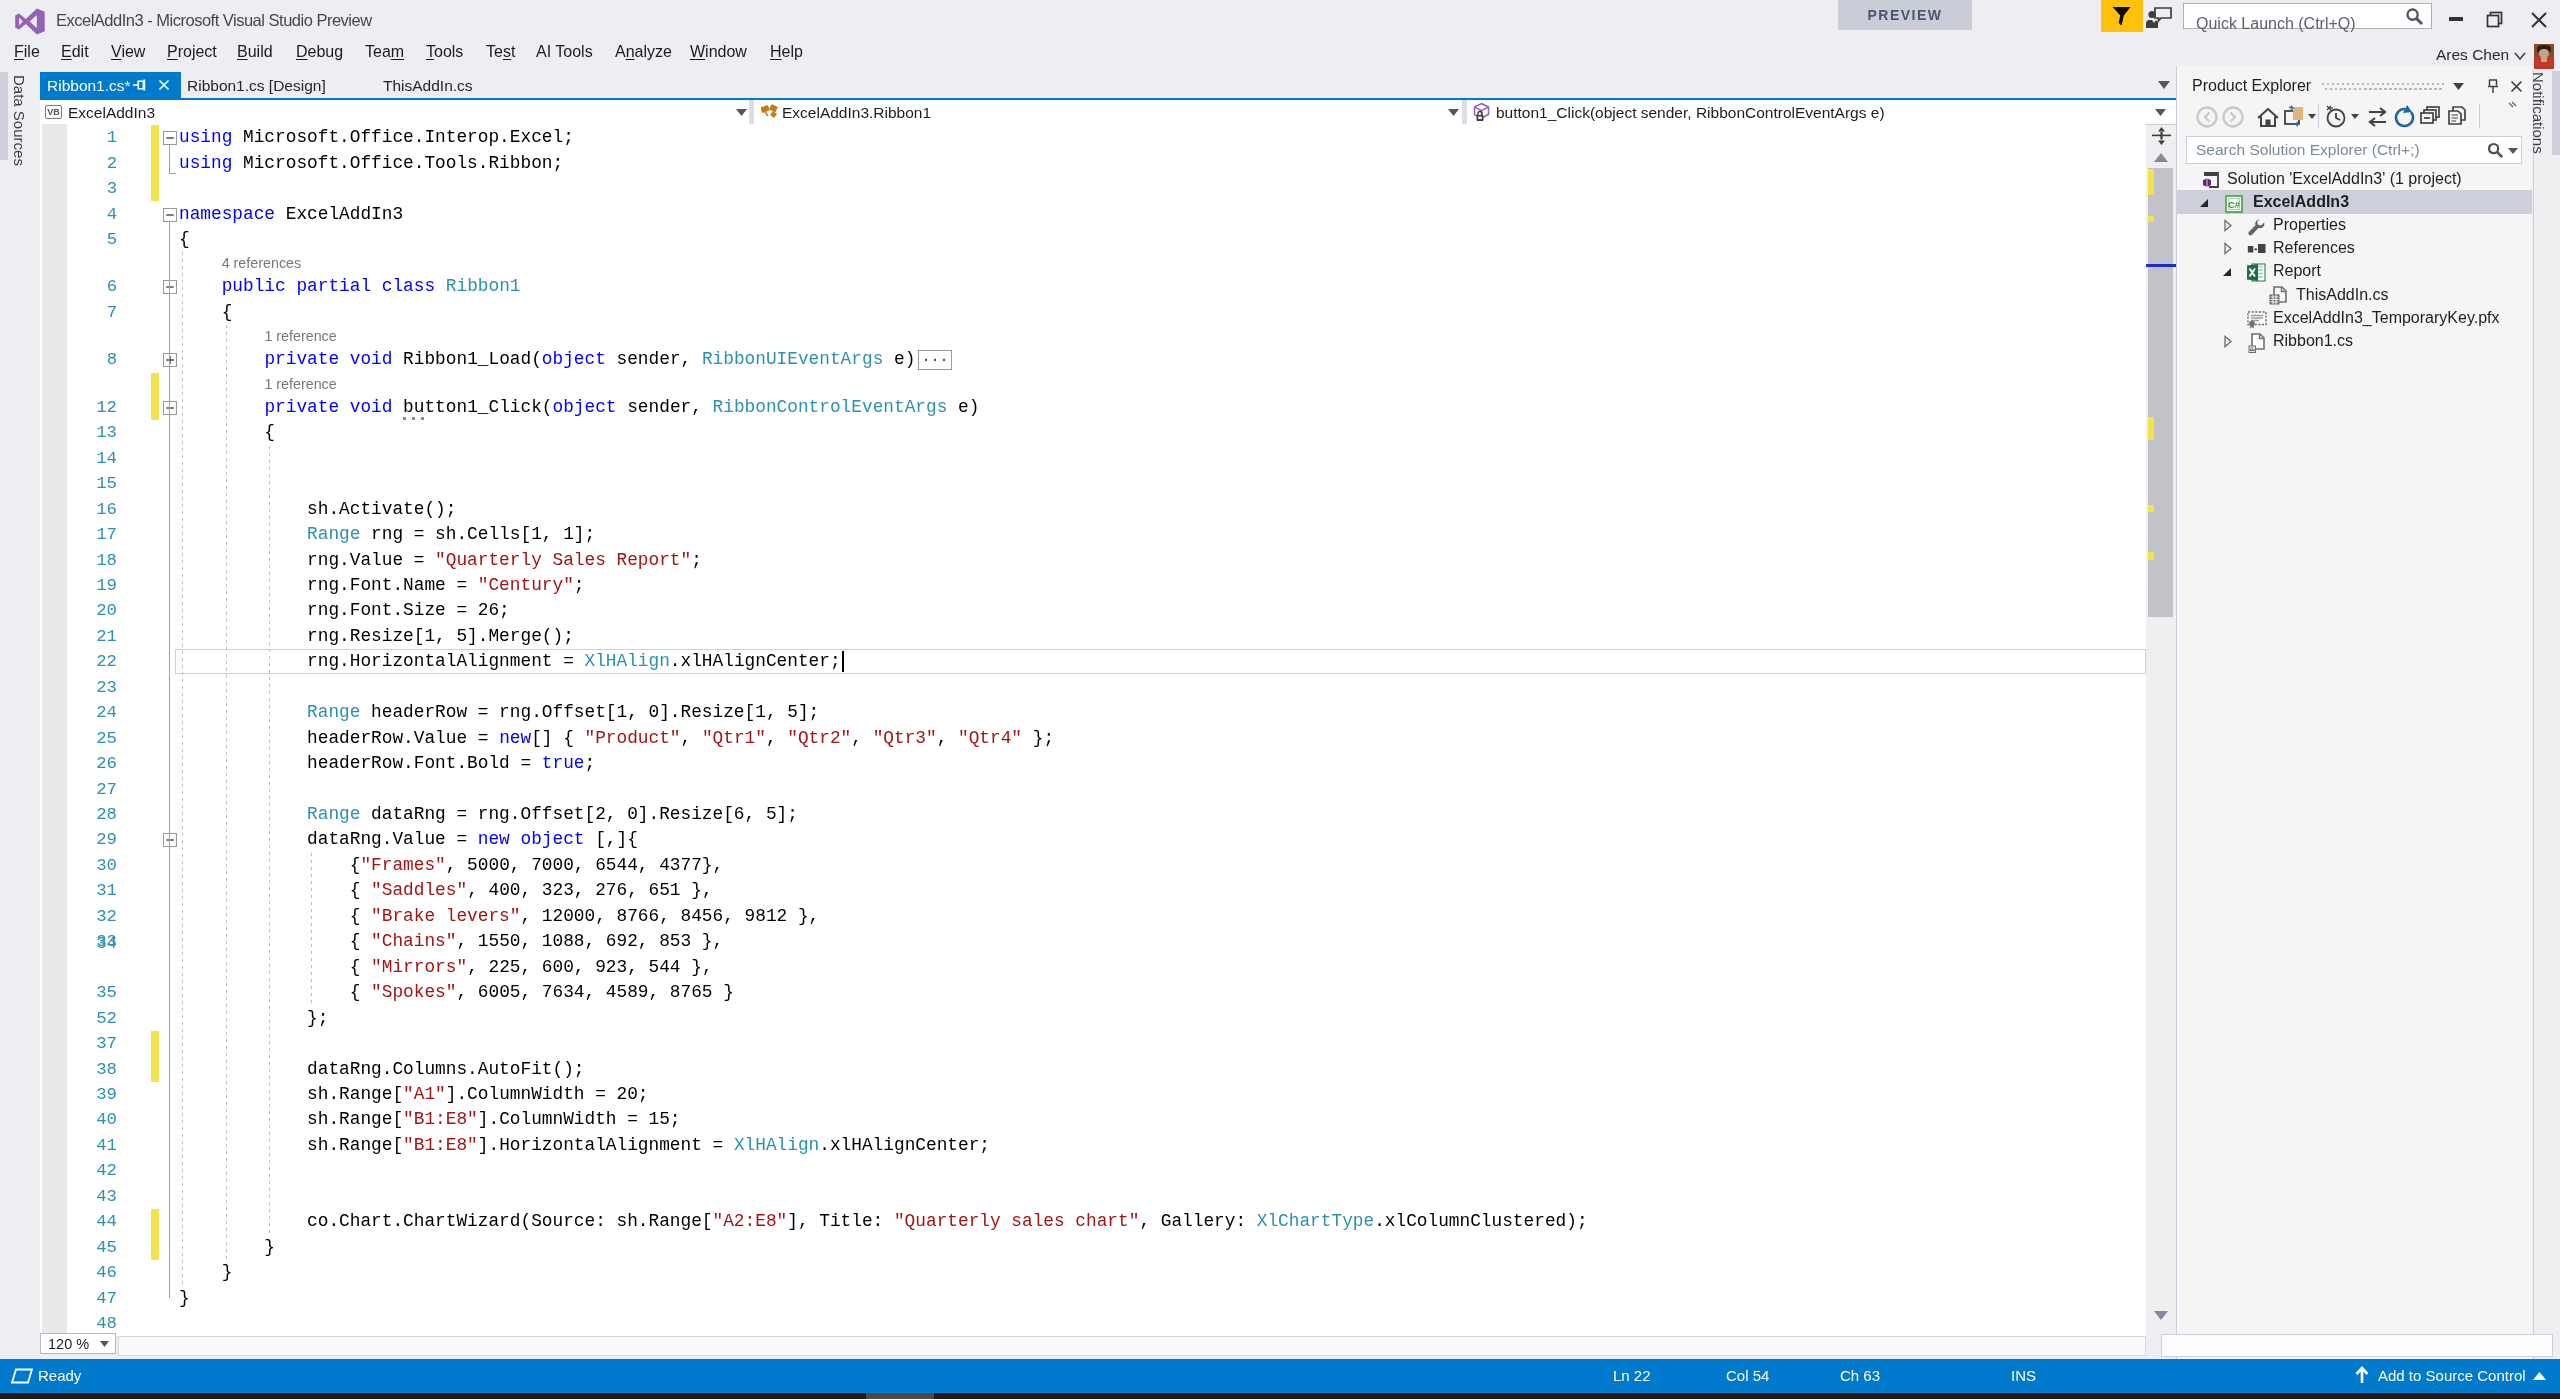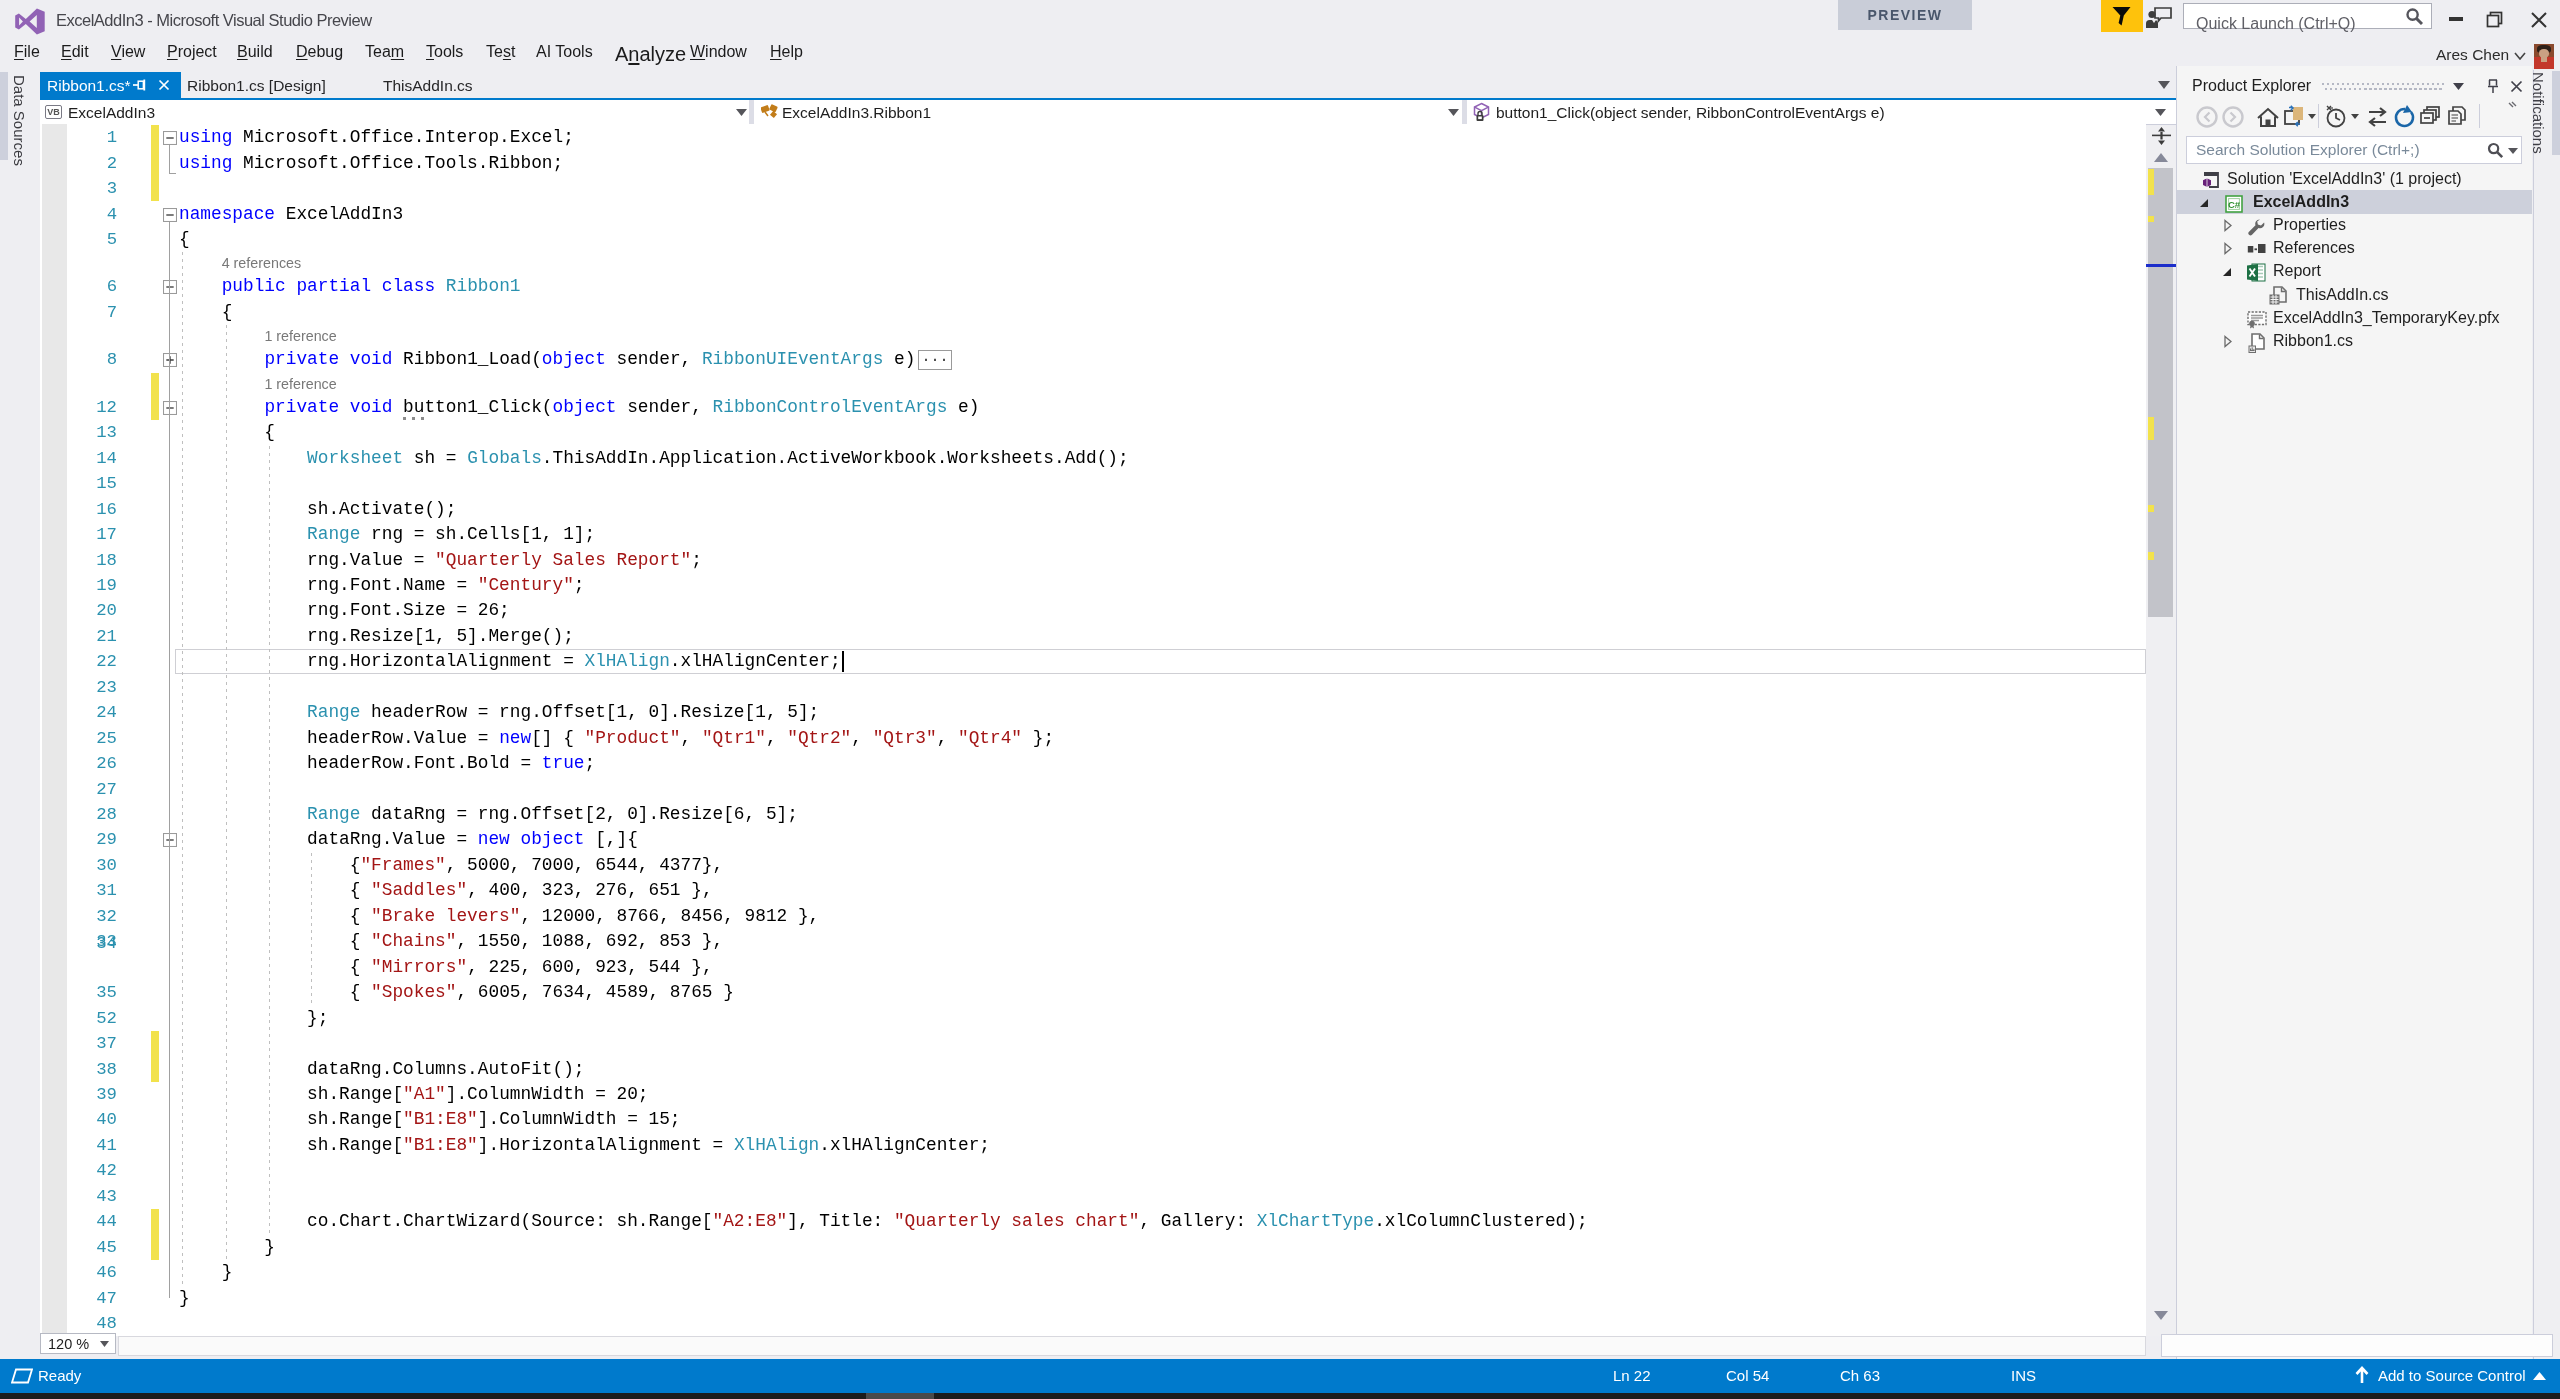--- a/index.html
+++ b/index.html
@@ -48,21 +48,21 @@
 <div class="ab" style="left:14px;top:43px;font-size:16px;color:#1b1b1c"><u>F</u>ile</div>
 <div class="ab" style="left:61px;top:43px;font-size:16px;color:#1b1b1c"><u>E</u>dit</div>
 <div class="ab" style="left:111px;top:43px;font-size:16px;color:#1b1b1c"><u>V</u>iew</div>
 <div class="ab" style="left:167px;top:43px;font-size:16px;color:#1b1b1c"><u>P</u>roject</div>
 <div class="ab" style="left:237px;top:43px;font-size:16px;color:#1b1b1c"><u>B</u>uild</div>
 <div class="ab" style="left:296px;top:43px;font-size:16px;color:#1b1b1c"><u>D</u>ebug</div>
 <div class="ab" style="left:365px;top:43px;font-size:16px;color:#1b1b1c">Tea<u>m</u></div>
 <div class="ab" style="left:426px;top:43px;font-size:16px;color:#1b1b1c"><u>T</u>ools</div>
 <div class="ab" style="left:486px;top:43px;font-size:16px;color:#1b1b1c">Te<u>s</u>t</div>
 <div class="ab" style="left:536px;top:43px;font-size:16px;color:#1b1b1c">AI Tools</div>
-<div class="ab" style="left:615px;top:43px;font-size:20px;color:#1b1b1c">A<u>n</u>alyze</div>
+<div class="ab" style="left:615px;top:43px;font-size:16px;color:#1b1b1c">A<u>n</u>alyze</div>
 <div class="ab" style="left:690px;top:43px;font-size:16px;color:#1b1b1c"><u>W</u>indow</div>
 <div class="ab" style="left:770px;top:43px;font-size:16px;color:#1b1b1c"><u>H</u>elp</div>
 <div class="ab" style="left:2436px;top:46px;font-size:15.5px;color:#2b2b2b">Ares Chen</div>
 <svg class="ab" style="left:2514px;top:52px" width="12" height="8" viewBox="0 0 12 8">
     <path d="M1 1 L6 7 L11 1" fill="none" stroke="#444" stroke-width="1.6"></path>
   </svg>
 <div class="ab" style="left:2534px;top:44px;width:20px;height:25px;background:#8a4a2e;overflow:hidden">
 <div class="ab" style="left:3px;top:1px;width:14px;height:8px;background:#2e2019;border-radius:40% 40% 30% 30%"></div>
 <div class="ab" style="left:5px;top:5px;width:10px;height:9px;background:#caa183;border-radius:45%"></div>
 <div class="ab" style="left:0;top:13px;width:20px;height:12px;background:#c3372b"></div>
@@ -139,21 +139,20 @@
 <div class="ab mono" style="left:139px;top:150.45px;height:25.45px;line-height:25.45px">    <span class="k">public</span> <span class="k">partial</span> <span class="k">class</span> <span class="t">Ribbon1</span></div>
 <div class="ab ln" style="left:0;top:175.90px;width:77px;height:25.45px;line-height:25.45px">7</div>
 <div class="ab mono" style="left:139px;top:175.90px;height:25.45px;line-height:25.45px">    {</div>
 <div class="ab ln" style="left:0;top:223.35px;width:77px;height:25.45px;line-height:25.45px">8</div>
 <div class="ab mono" style="left:139px;top:223.35px;height:25.45px;line-height:25.45px">        <span class="k">private</span> <span class="k">void</span> Ribbon1_Load(<span class="k">object</span> sender, <span class="t">RibbonUIEventArgs</span> e)</div>
 <div class="ab ln" style="left:0;top:270.80px;width:77px;height:25.45px;line-height:25.45px">12</div>
 <div class="ab mono" style="left:139px;top:270.80px;height:25.45px;line-height:25.45px">        <span class="k">private</span> <span class="k">void</span> button1_Click(<span class="k">object</span> sender, <span class="t">RibbonControlEventArgs</span> e)</div>
 <div class="ab ln" style="left:0;top:296.25px;width:77px;height:25.45px;line-height:25.45px">13</div>
 <div class="ab mono" style="left:139px;top:296.25px;height:25.45px;line-height:25.45px">        {</div>
 <div class="ab ln" style="left:0;top:321.70px;width:77px;height:25.45px;line-height:25.45px">14</div>
-<div class="ab mono" style="left:139px;top:321.70px;height:25.45px;line-height:25.45px">            <span class="t">Worksheet</span> sh = <span class="t">Globals</span>.ThisAddIn.Application.ActiveWorkbook.Worksheets.Add();</div>
 <div class="ab ln" style="left:0;top:347.15px;width:77px;height:25.45px;line-height:25.45px">15</div>
 <div class="ab ln" style="left:0;top:372.60px;width:77px;height:25.45px;line-height:25.45px">16</div>
 <div class="ab mono" style="left:139px;top:372.60px;height:25.45px;line-height:25.45px">            sh.Activate();</div>
 <div class="ab ln" style="left:0;top:398.05px;width:77px;height:25.45px;line-height:25.45px">17</div>
 <div class="ab mono" style="left:139px;top:398.05px;height:25.45px;line-height:25.45px">            <span class="t">Range</span> rng = sh.Cells[1, 1];</div>
 <div class="ab ln" style="left:0;top:423.50px;width:77px;height:25.45px;line-height:25.45px">18</div>
 <div class="ab mono" style="left:139px;top:423.50px;height:25.45px;line-height:25.45px">            rng.Value = <span class="s">"Quarterly Sales Report"</span>;</div>
 <div class="ab ln" style="left:0;top:448.95px;width:77px;height:25.45px;line-height:25.45px">19</div>
 <div class="ab mono" style="left:139px;top:448.95px;height:25.45px;line-height:25.45px">            rng.Font.Name = <span class="s">"Century"</span>;</div>
 <div class="ab ln" style="left:0;top:474.40px;width:77px;height:25.45px;line-height:25.45px">20</div>

